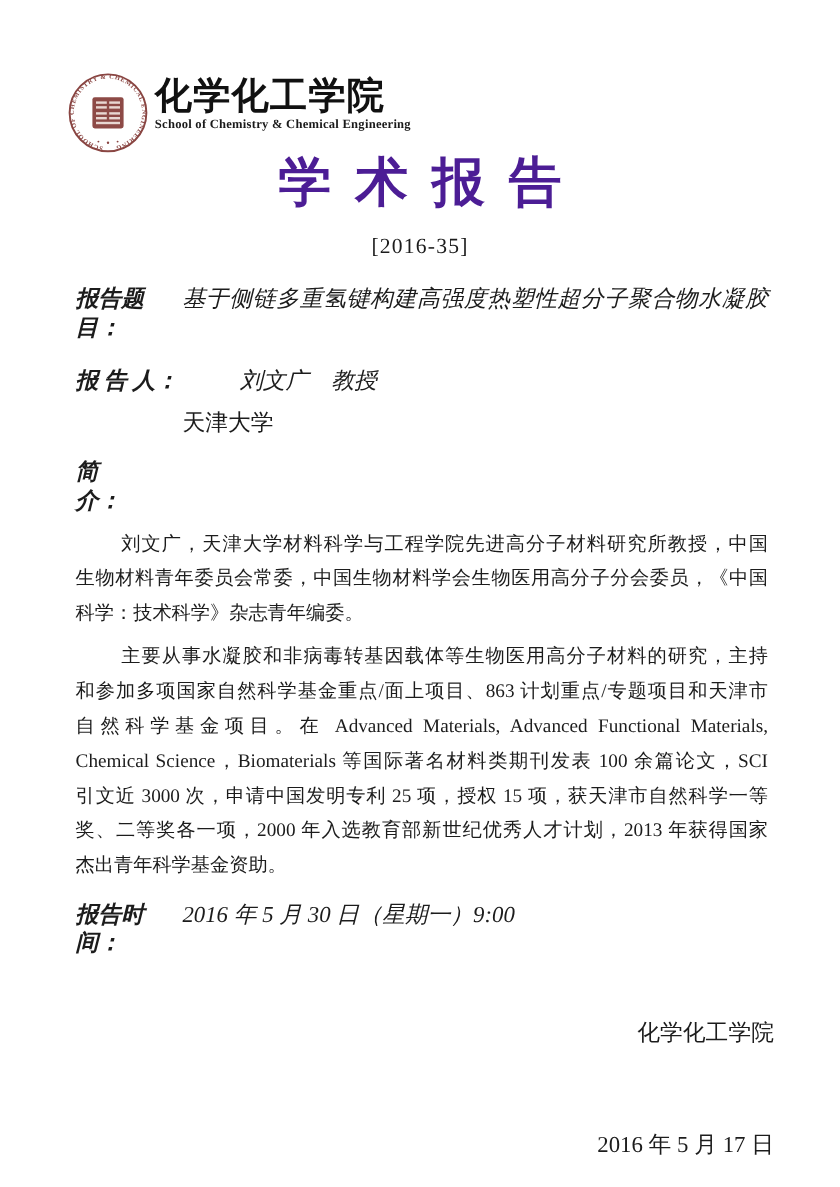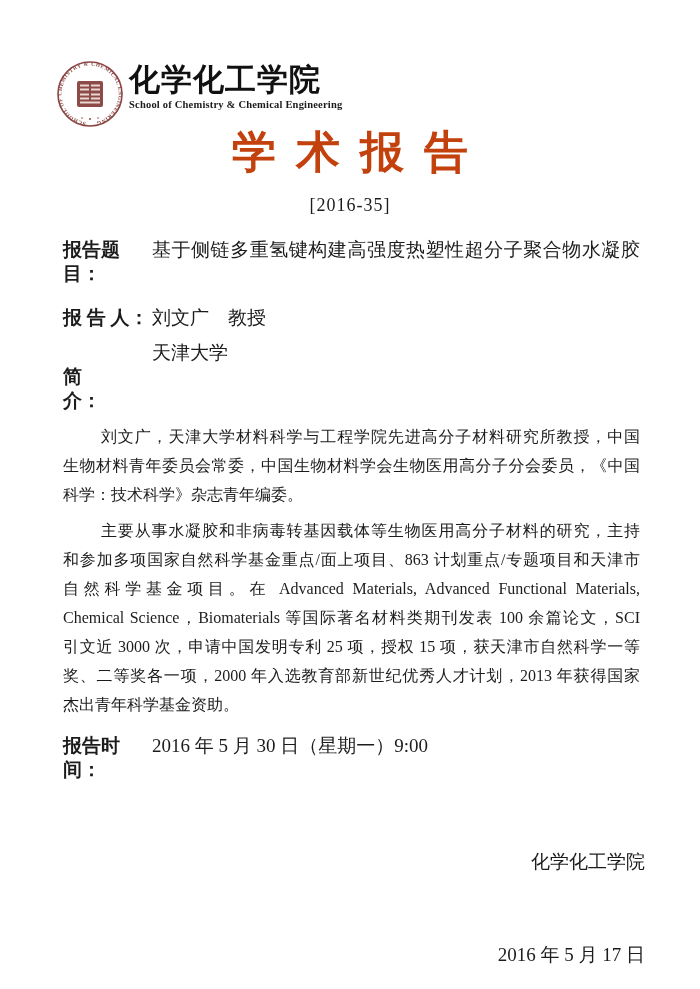--- a/index.html
+++ b/index.html
@@ -21,40 +21,40 @@
     font-family:"Liberation Serif","DejaVu Serif",serif;
   }
   .logo-en{
     font-size:10.5px;line-height:13px;font-weight:700;color:#1a1a1a;
     letter-spacing:0.2px;white-space:pre-wrap;
   }
   
   .main-title{
     position:absolute;top:125px;left:0;width:700px;
     text-align:center;font-size:44px;line-height:56px;font-weight:900;
-    letter-spacing:20px;text-indent:20px;color:#c2410c;white-space:pre-wrap;
+    letter-spacing:20px;text-indent:20px;color:#4c1d95;white-space:pre-wrap;
   }
   .issue{
     position:absolute;top:193px;left:0;width:700px;
     text-align:center;font-size:18px;line-height:24px;letter-spacing:1px;
     white-space:pre-wrap;
   }
   
   .content{position:absolute;top:236px;left:63px;right:60px;}
-  .meta-row{display:flex;font-size:19px;line-height:24px;}
+  .meta-row{display:flex;font-size:19px;line-height:24px;font-style:italic;}
   .meta-label{
     flex:0 0 89px;font-weight:700;white-space:pre-wrap;
     font-family:"Liberation Serif","DejaVu Serif",serif;
   }
   .meta-value{flex:1 1 auto;white-space:pre-wrap;}
   .row-topic{margin-top:2px;}
   .row-topic .meta-value{text-align:justify;text-align-last:justify;}
-  .row-speaker{margin-top:20px;}
+  .row-speaker{margin-top:20px;gap:48px;}
   .row-affiliation{margin-top:11px;padding-left:89px;font-size:19px;line-height:24px;white-space:pre-wrap;}
-  .row-intro-head{}
+  .row-intro-head{margin-top:17px;}
   .para{margin:0;}
   .para-1{margin-top:9px;}
   .para-2{margin-top:7px;}
   .intro-line{
     font-size:16px;line-height:29px;white-space:pre-wrap;
     text-align:justify;
   }
   .jline{text-align-last:justify;}
   .indent{text-indent:38px;}
   .row-time{margin-top:15px;}

